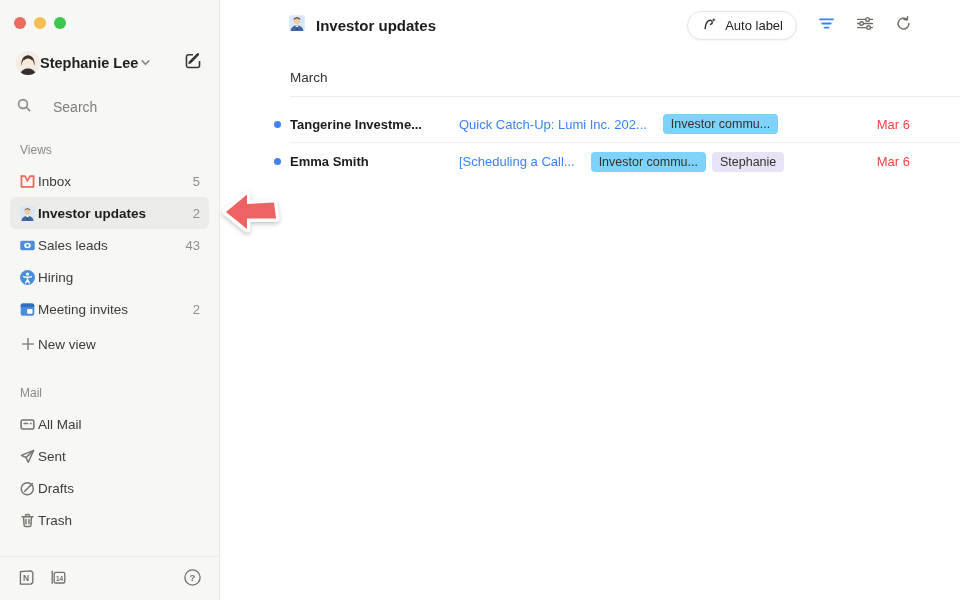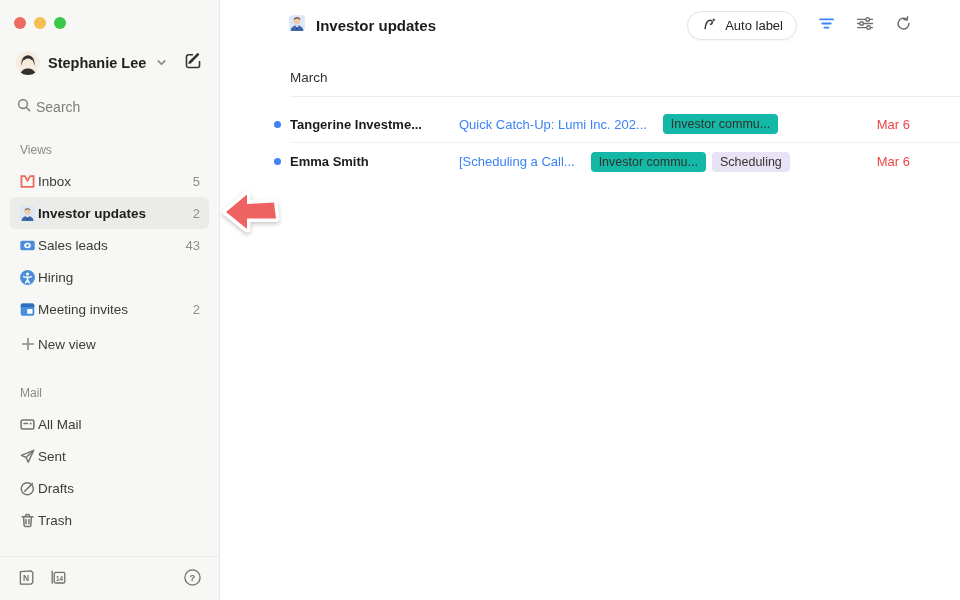--- a/index.html
+++ b/index.html
@@ -16,27 +16,27 @@
   .sidebar {
     width:220px; min-width:220px; height:600px;
     background:#f7f7f5; border-right:1px solid #e9e9e7;
     display:flex; flex-direction:column;
   }
   .traffic { display:flex; gap:8px; padding:17px 0 0 14px; }
   .tl { width:12px; height:12px; border-radius:50%; display:inline-block; }
   .tl.red { background:#ed6a5e; } .tl.yellow { background:#f4bf4f; } .tl.green { background:#3bc74b; }
 
   .profile-row { display:flex; align-items:center; margin-top:20px; padding:0 14px 0 16px; }
-  .profile { display:flex; align-items:center; gap:8px; flex:1; min-width:0; cursor:pointer;text-align:right; }
+  .profile { display:flex; align-items:center; flex:1; min-width:0; cursor:pointer;text-align:right; }
   .avatar { width:24px; height:24px; border-radius:50%; overflow:hidden; flex:none; background:#f6ece2; }
   .pname { font-size:14.5px; font-weight:700; color:#21211f; white-space:nowrap; }
   .chev { margin-left:2px; display:flex; }
   .compose { background:none; border:none; padding:2px; cursor:pointer; display:flex; }
 
-  .search { display:flex; align-items:center; gap:4px; margin-top:14px; padding:7px 16px; color:#7e7e78; font-size:14px; cursor:pointer; }
+  .search { display:flex; align-items:center; gap:21px; margin-top:14px; padding:7px 16px; color:#7e7e78; font-size:14px; cursor:pointer; }
 
   .section-label { font-size:12px; color:#8a8a84; font-weight:500; padding:0 20px; margin:20px 0 8px; }
   .section-label.mail-label { margin-top:26px; }
 
   .nav { padding:0 10px; }
   .nav-item {
     display:flex; align-items:center; gap:2px; height:32px; padding:0 9px;
     border-radius:6px; font-size:13.5px; color:#3c3b37; font-weight:500; cursor:pointer;
   }
   .nav-item.selected { background:#ebebe9; color:#1d1d1b; font-weight:700; }
@@ -69,21 +69,21 @@
   .list { margin-left:70px; }
   .group-label { font-size:13.5px; color:#343330; padding:20px 0 11px; }
   .hairline { border-bottom:1px solid #ededeb; }
   .rows { padding-top:9px; }
   .mail-row { display:flex; align-items:center; height:37px; position:relative; gap:16px; padding-right:50px; cursor:pointer; }
   .mail-row.with-sep { border-bottom:1px solid #f0f0ee; }
   .dot { position:absolute; left:-16px; top:15px; width:7px; height:7px; border-radius:50%; background:#3e82f5; }
   .sender { width:153px; flex:none; font-size:13px; font-weight:700; color:#1c1c1a; white-space:nowrap; overflow:hidden; }
   .subject { flex:none; font-size:13px; color:#3b82f6; white-space:nowrap; }
   .tags { display:flex; gap:6px; }
-  .tag { font-size:12.5px; color:#33322e; background:#14b8a6; border-radius:4px; padding:3px 8px; white-space:nowrap; }
+  .tag { font-size:12.5px; color:#33322e; background:#7dd3fc; border-radius:4px; padding:3px 8px; white-space:nowrap; }
   .tag.purple { background:#e8e2f6; }
   .date { margin-left:auto; font-size:13px; color:#ef4444; flex:none; }
 
   
   .arrow-annot { position:absolute; left:220px; top:188px; pointer-events:none; }
   .arrow-annot svg { filter:drop-shadow(0 2px 2px rgba(0,0,0,.22)); }
 </style>
 </head>
 <body>
 
@@ -351,21 +351,21 @@
           </span>
           <span class="date">Mar 6</span>
         </div>
 
         <div class="mail-row">
           <span class="dot"></span>
           <span class="sender">Emma Smith</span>
           <span class="subject">[Scheduling a Call...</span>
           <span class="tags">
             <span class="tag">Investor commu...</span>
-            <span class="tag purple">Scheduling</span>
+            <span class="tag purple">Stephanie</span>
           </span>
           <span class="date">Mar 6</span>
         </div>
 
       </div>
     </div>
   </main>
 
   <div class="arrow-annot">
     <svg width="62" height="50" viewBox="0 0 62 50">

